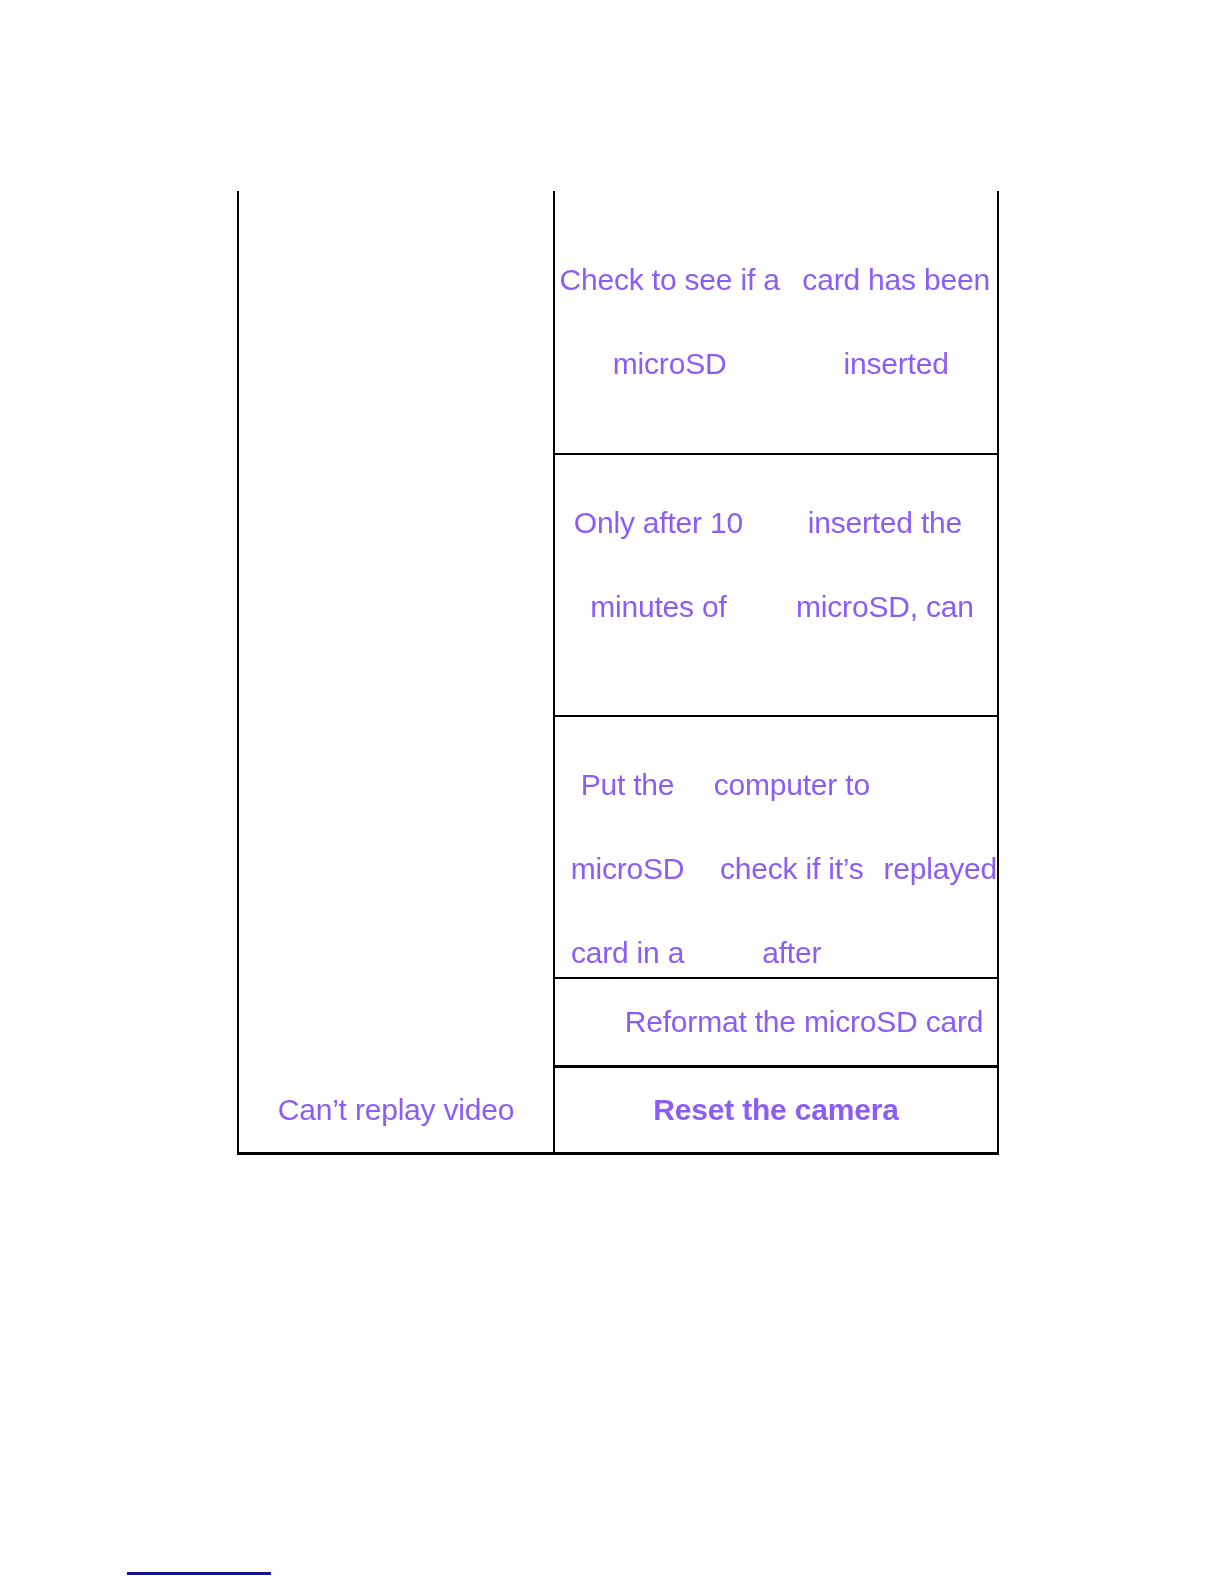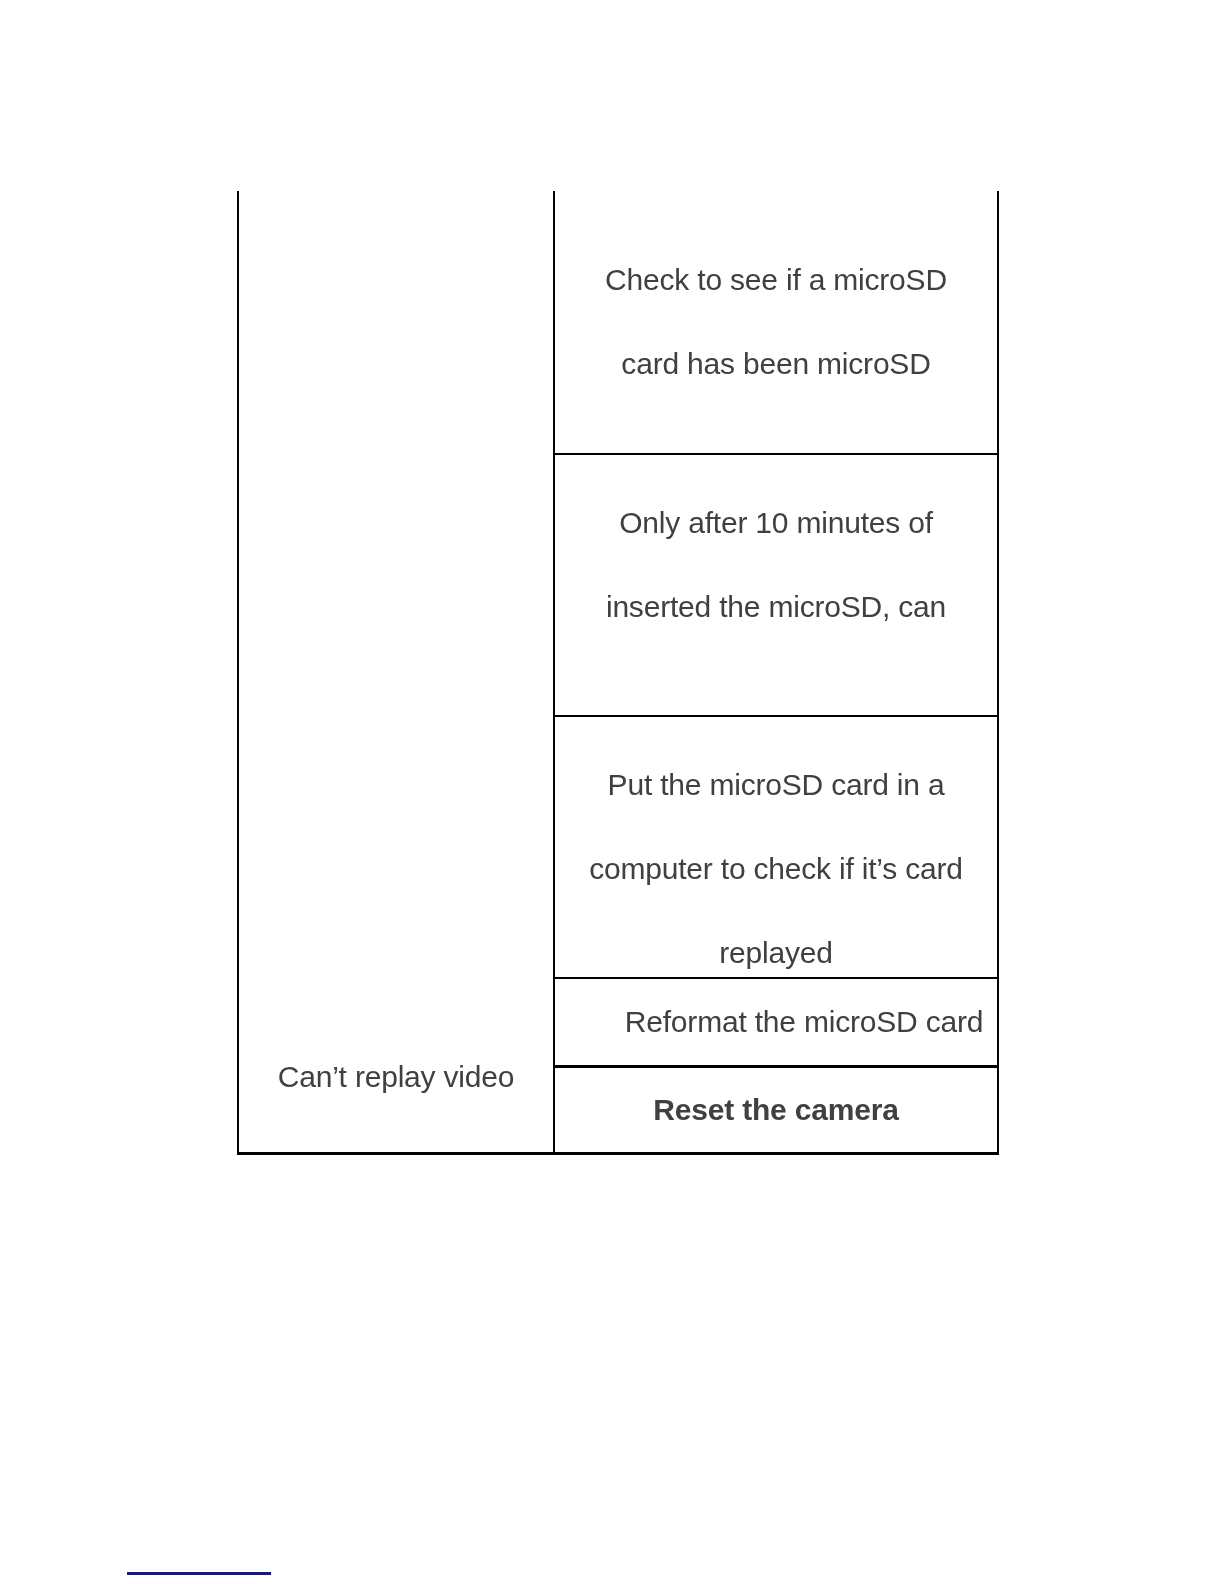--- a/index.html
+++ b/index.html
@@ -57,46 +57,47 @@
     left: 0;
     top: 961px;
     width: 762px;
     height: 3px;
     background: #000000;
   }
 
   .cell {
     position: absolute;
     display: flex;
-    flex-direction: column;
+    flex-direction: row;
     justify-content: center;
     align-items: center;
     text-align: center;
     font-size: 30px;
     letter-spacing: -0.2px;
-    color: #404040;
+    color: #8b5cf6;
+    gap: 11px;
   }
   .cell .line { display: block; }
 
   
   .rc { left: 318px; width: 442px; }
   .r1 { top: 0;     height: 262px; }
   .r2 { top: 264px; height: 220px; }
   .r3 { top: 526px; height: 304px; }
   .r4 { top: 788px; height: 86px; margin-left: 28px; }
   .r5 { top: 877px; height: 84px; font-weight: bold; }
 
   
   .r1 .line, .r2 .line, .r3 .line { line-height: 84px; }
 
   
   .left-cell {
     left: 2px;
     width: 314px;
-    top: 844px;
+    top: 877px;
     height: 84px;
   }
 
   
   .link-underline {
     position: absolute;
     left: 127px;
     top: 1572px;
     width: 144px;
     height: 3px;
@@ -119,31 +120,31 @@
     <div class="h h3"></div>
     <div class="h h4"></div>
     <div class="hb"></div>
 
     <div class="cell left-cell">
       <span class="line">Can’t replay video</span>
     </div>
 
     <div class="cell rc r1">
       <span class="line">Check to see if a microSD</span>
-      <span class="line">card has been microSD</span>
+      <span class="line">card has been inserted</span>
     </div>
 
     <div class="cell rc r2">
       <span class="line">Only after 10 minutes of</span>
       <span class="line">inserted the microSD, can</span>
     </div>
 
     <div class="cell rc r3">
       <span class="line">Put the microSD card in a</span>
-      <span class="line">computer to check if it’s card</span>
+      <span class="line">computer to check if it’s after</span>
       <span class="line">replayed</span>
     </div>
 
     <div class="cell rc r4">
       <span class="line">Reformat the microSD card</span>
     </div>
 
     <div class="cell rc r5">
       <span class="line">Reset the camera</span>
     </div>

